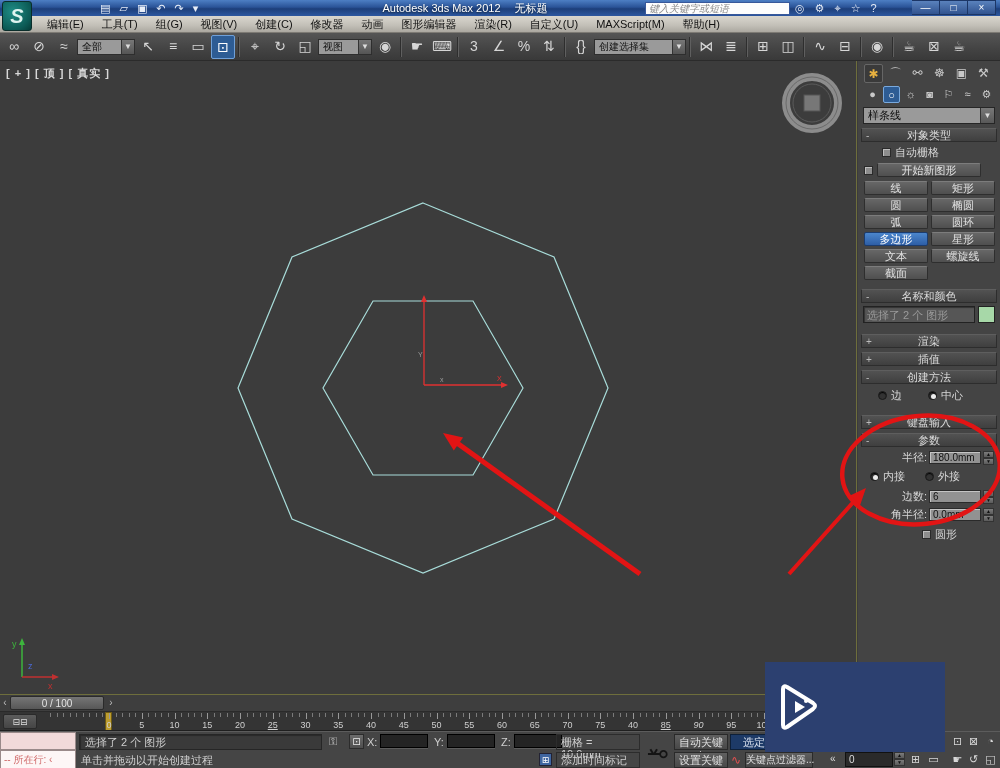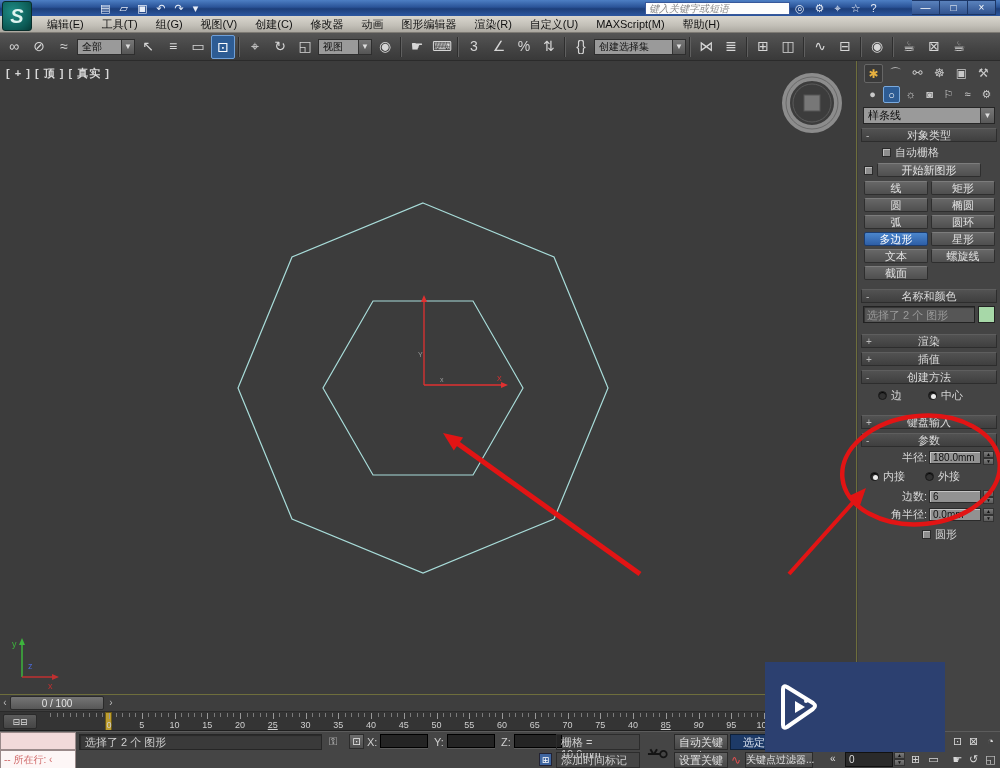--- a/index.html
+++ b/index.html
@@ -147,20 +147,23 @@
 
   <div id="titlebar" class="abs">
     <div id="quickaccess" class="abs">
         <span class="qa">▤</span>
         <span class="qa">▱</span>
         <span class="qa">▣</span>
         <span class="qa">↶</span>
         <span class="qa">↷</span>
         <span class="qa">▾</span>
       </div>
+    <div id="titletext" class="abs">
+      <span>Autodesk 3ds Max 2012</span><span id="doctitle">无标题</span>
+    </div>
     <div id="searchbox" class="abs">键入关键字或短语</div>
     <div id="searchicons" class="abs">
         <span>◎</span>
         <span>⚙</span>
         <span>⌖</span>
         <span>☆</span>
         <span>?</span>
       </div>
     <div id="winbtns" class="abs">
         <span class="winbtn">—</span>
@@ -536,20 +539,21 @@
       <div class="tick" style="left: 777.1px;"></div>
       <div class="tick" style="left: 783.65px;"></div>
       <div class="tick" style="left: 790.2px;"></div>
     </div>
   <div id="rulericon" class="abs">⊟⊟</div>
 
   <div id="statusbar" class="abs">
     <div id="mxl-top" class="abs"></div>
     <div id="mxl-bot" class="abs">-- 所在行: ‹</div>
     <div id="selbox" class="abs">选择了 2 个 图形</div>
+    <div id="prompt" class="abs">单击并拖动以开始创建过程</div>
     <div id="lockicon" class="abs">⚿</div>
     <div id="absicon" class="abs">⊡</div>
     <span class="abs xyz-label" style="left:367px">X:</span>
     <span class="abs xyz-field" style="left:380px"></span>
     <span class="abs xyz-label" style="left:434px">Y:</span>
     <span class="abs xyz-field" style="left:447px"></span>
     <span class="abs xyz-label" style="left:501px">Z:</span>
     <span class="abs xyz-field" style="left:514px"></span>
     <div id="gridbox" class="abs">栅格 = 10.0mm</div>
     <div id="timetagicon" class="abs">⊞</div>

